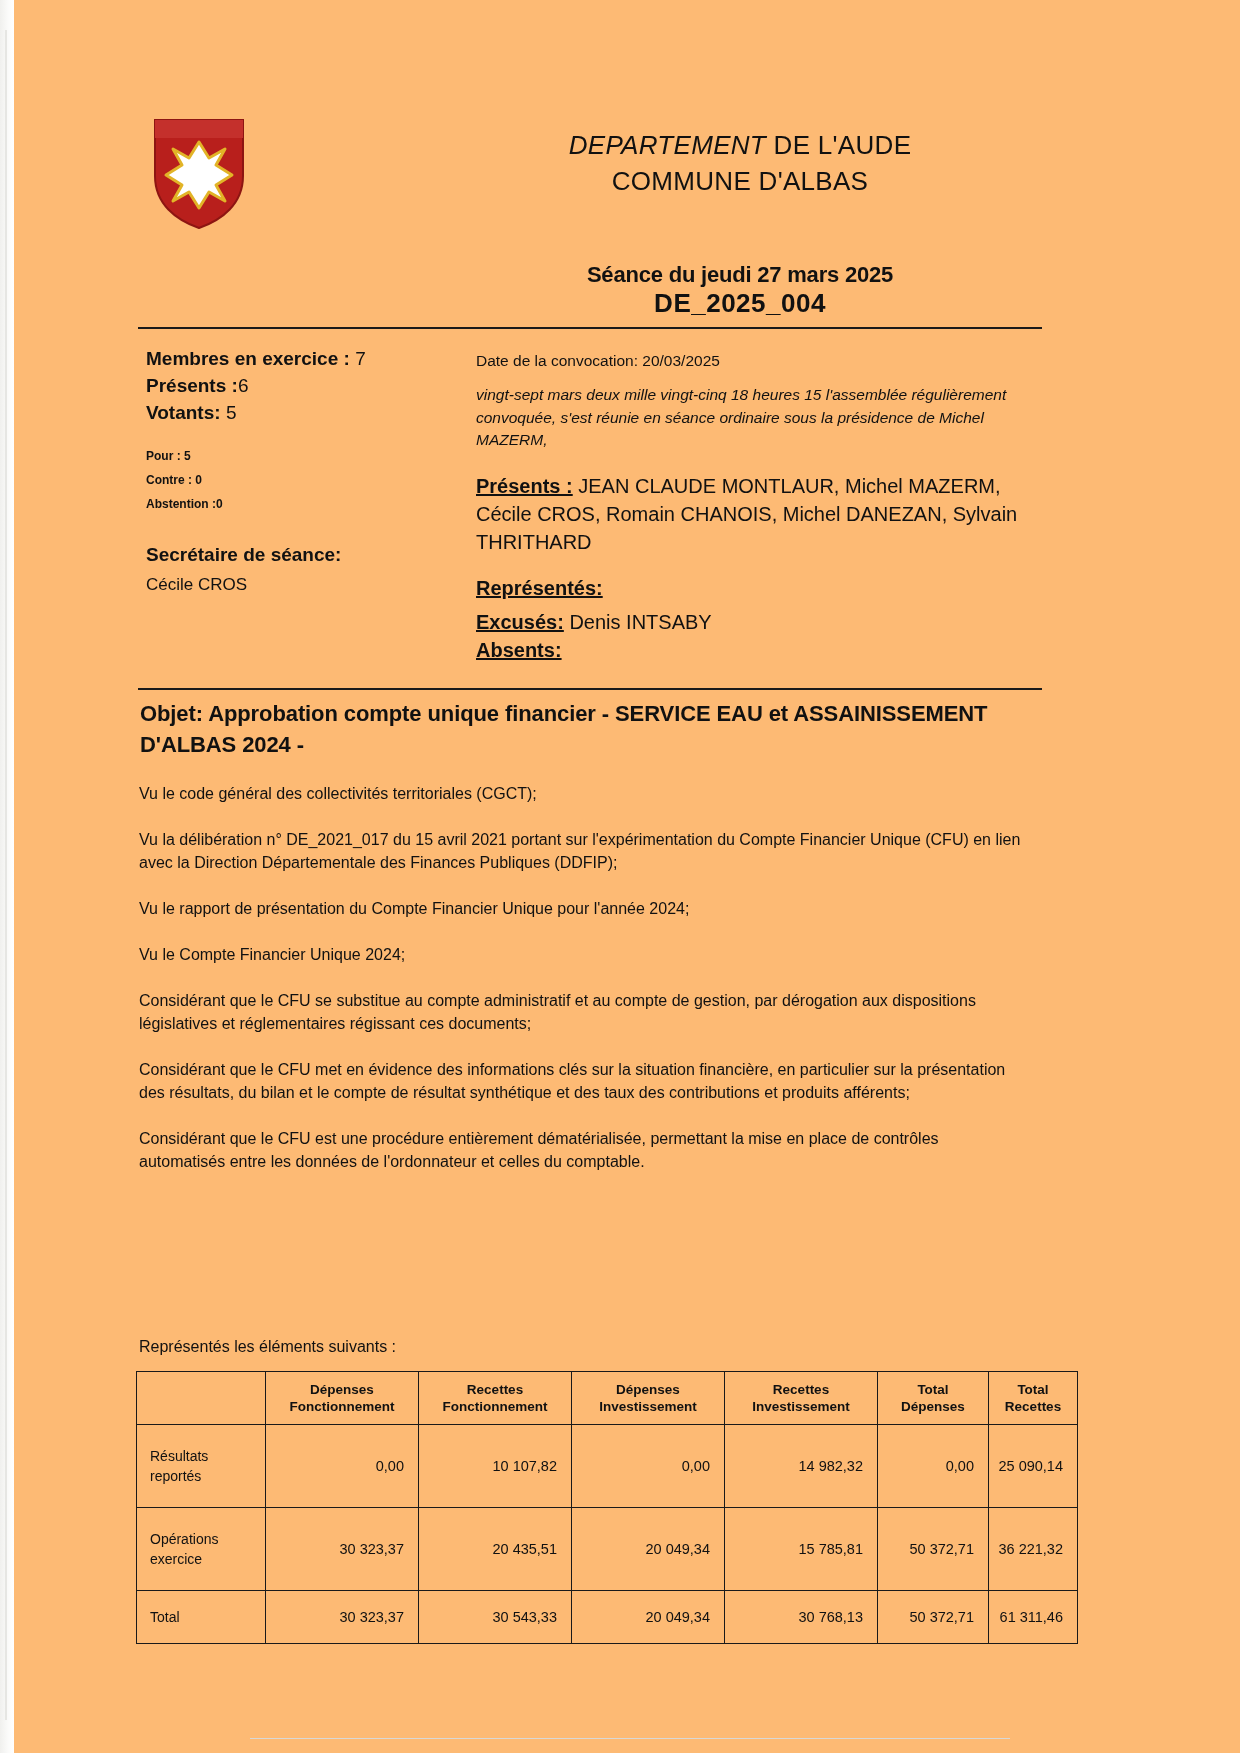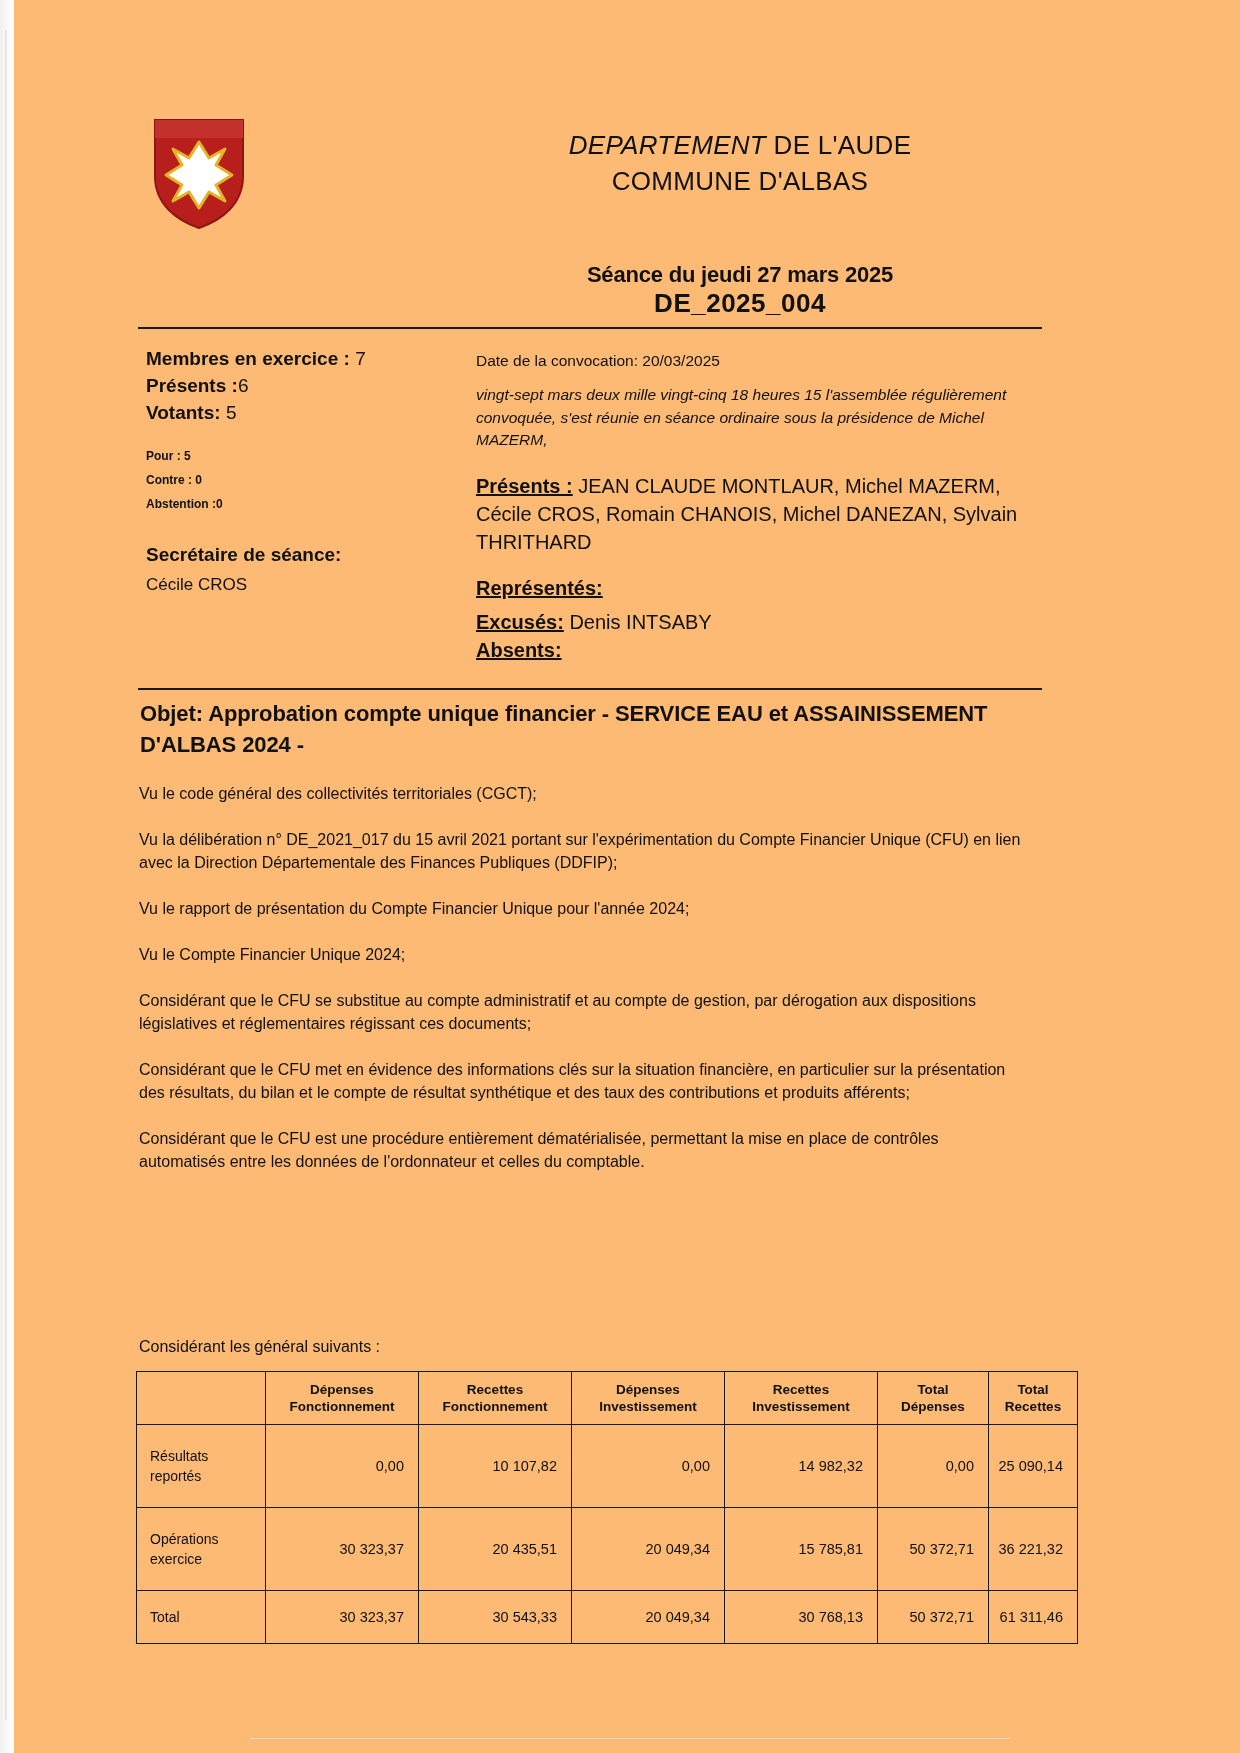--- a/index.html
+++ b/index.html
@@ -354,21 +354,21 @@
   <div class="body-text">
     <p class="para">Vu le code général des collectivités territoriales (CGCT);</p>
     <p class="para">Vu la délibération n° DE_2021_017 du 15 avril 2021 portant sur l'expérimentation du Compte Financier Unique (CFU) en lien avec la Direction Départementale des Finances Publiques (DDFIP);</p>
     <p class="para">Vu le rapport de présentation du Compte Financier Unique pour l'année 2024;</p>
     <p class="para">Vu le Compte Financier Unique 2024;</p>
     <p class="para">Considérant que le CFU se substitue au compte administratif et au compte de gestion, par dérogation aux dispositions législatives et réglementaires régissant ces documents;</p>
     <p class="para">Considérant que le CFU met en évidence des informations clés sur la situation financière, en particulier sur la présentation des résultats, du bilan et le compte de résultat synthétique et des taux des contributions et produits afférents;</p>
     <p class="para">Considérant que le CFU est une procédure entièrement dématérialisée, permettant la mise en place de contrôles automatisés entre les données de l'ordonnateur et celles du comptable.</p>
   </div>
 
-  <div class="table-intro">Considérant les général suivants :</div>
+  <div class="table-intro">Représentés les éléments suivants :</div>
 
   <table class="fin">
     <thead>
       <tr>
         <th class="c0"></th>
         <th class="c1">
           <div>Dépenses</div>
           <div>Fonctionnement</div>
         </th>
         <th class="c2">

